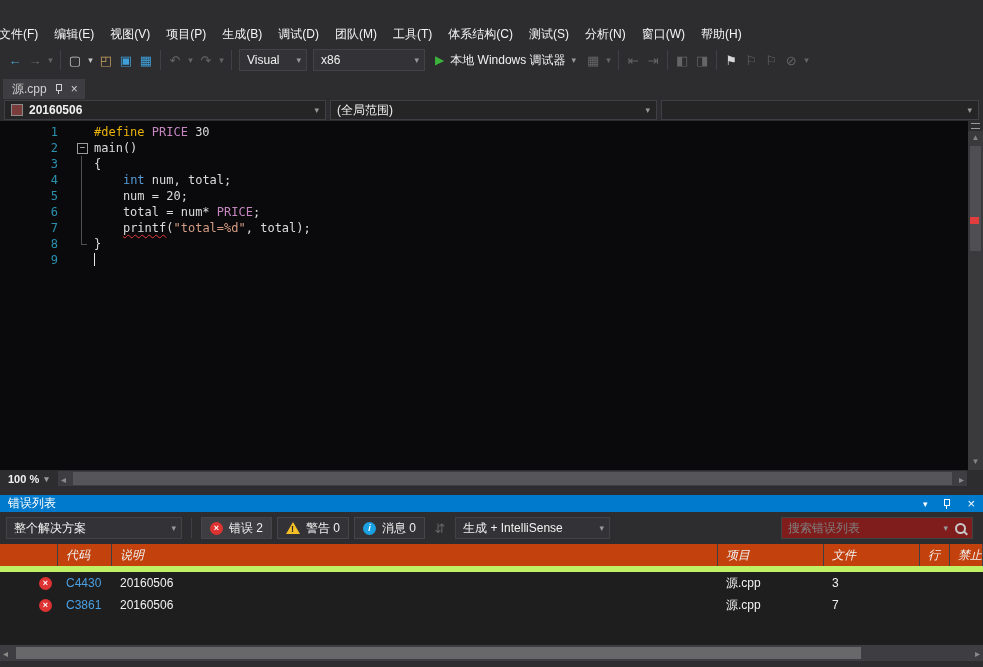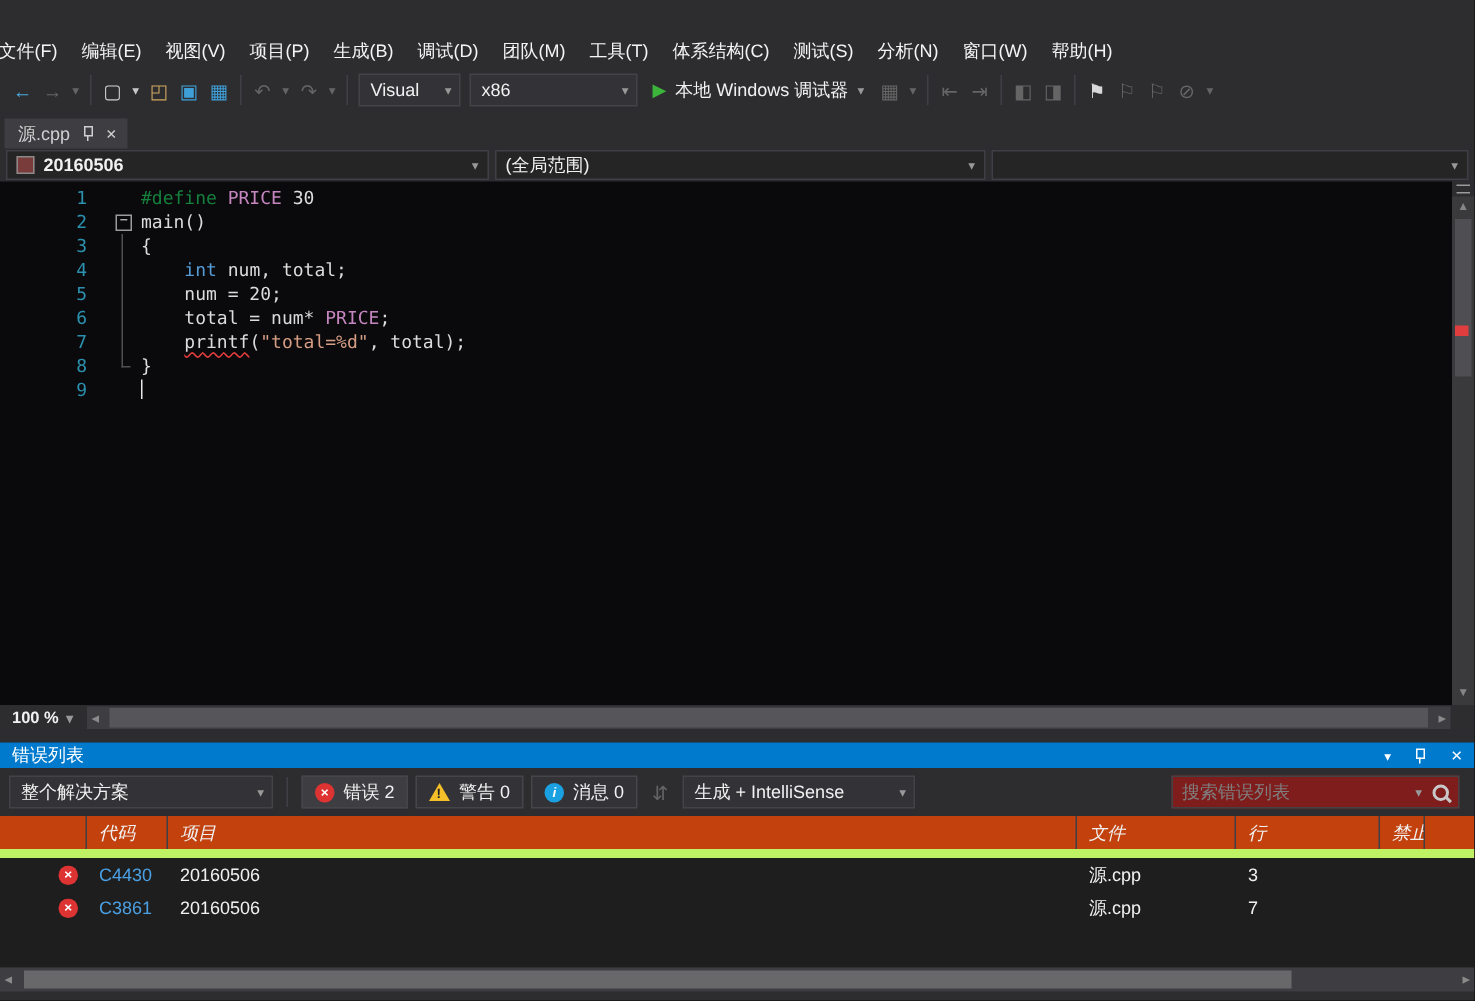--- a/index.html
+++ b/index.html
@@ -45,21 +45,21 @@
   .editor{position:absolute;left:0;top:121px;width:968px;height:349px;background:#0a0a0c;overflow:hidden;
           font-family:"DejaVu Sans Mono",monospace;font-size:12px;line-height:16px;padding-top:3px;box-sizing:border-box;}
   .code-line{display:flex;height:16px;white-space:pre;padding-left:28px;}
   .ln{width:30px;flex:none;text-align:right;color:#2b91af;padding-right:2px;}
   .fold{position:relative;width:34px;flex:none;}
   .fold-box{position:absolute;left:17px;top:3px;width:9px;height:9px;border:1px solid #9b9b9b;line-height:7px;font-size:9px;text-align:center;color:#d0d0d0;background:#0a0a0c;}
   .guide{position:absolute;left:21px;top:0;width:1px;height:16px;background:#505050;}
   .guide.end{height:9px;}
   .guide-foot{position:absolute;left:21px;top:8px;width:6px;height:1px;background:#505050;}
   .ct{flex:1;}
-  .tok-plain{color:#dcdcdc;} .tok-pp{color:#15803d;}
+  .tok-plain{color:#dcdcdc;} .tok-pp{color:#eab308;}
   .tok-kw{color:#569cd6;} .tok-macro{color:#c586c0;} .tok-str{color:#d69d85;}
   .tok-err{color:#dcdcdc;text-decoration-line:underline;text-decoration-style:wavy;text-decoration-color:#e23b3b;text-decoration-thickness:1px;text-underline-offset:2px;}
   .caret{display:inline-block;width:1px;height:13px;background:#e8e8e8;vertical-align:-2px;}
 
   
   .v-scroll{position:absolute;right:0;top:121px;width:15px;height:349px;background:#3a3a3d;}
   .grip{position:absolute;top:0;left:0;right:0;height:10px;background:#2d2d30;display:flex;align-items:center;justify-content:center;}
   .grip::after{content:"";width:9px;height:4px;border-top:1px solid #9a9a9a;border-bottom:1px solid #9a9a9a;}
   .v-up{position:absolute;top:11px;left:0;right:0;text-align:center;color:#858585;font-size:8px;height:12px;line-height:12px;}
   .v-thumb{position:absolute;top:25px;left:2px;width:11px;height:105px;background:#4f4f53;}
@@ -278,20 +278,21 @@
       <div class="search-wrap">
         <input placeholder="搜索错误列表" style="">
         <span class="chev">▾</span>
         <span class="magnifier"></span>
       </div>
     </div>
 
     <div class="el-header">
       <div class="hc"></div>
       <div class="hc">代码</div>
+      <div class="hc">说明</div>
       <div class="hc">项目</div>
       <div class="hc">文件</div>
       <div class="hc">行</div>
       <div class="hc">禁止显示状态</div>
     </div>
 
     <div>
         <div class="el-row">
           <div class="cell sev-cell">
             <span class="badge-error">×</span>

